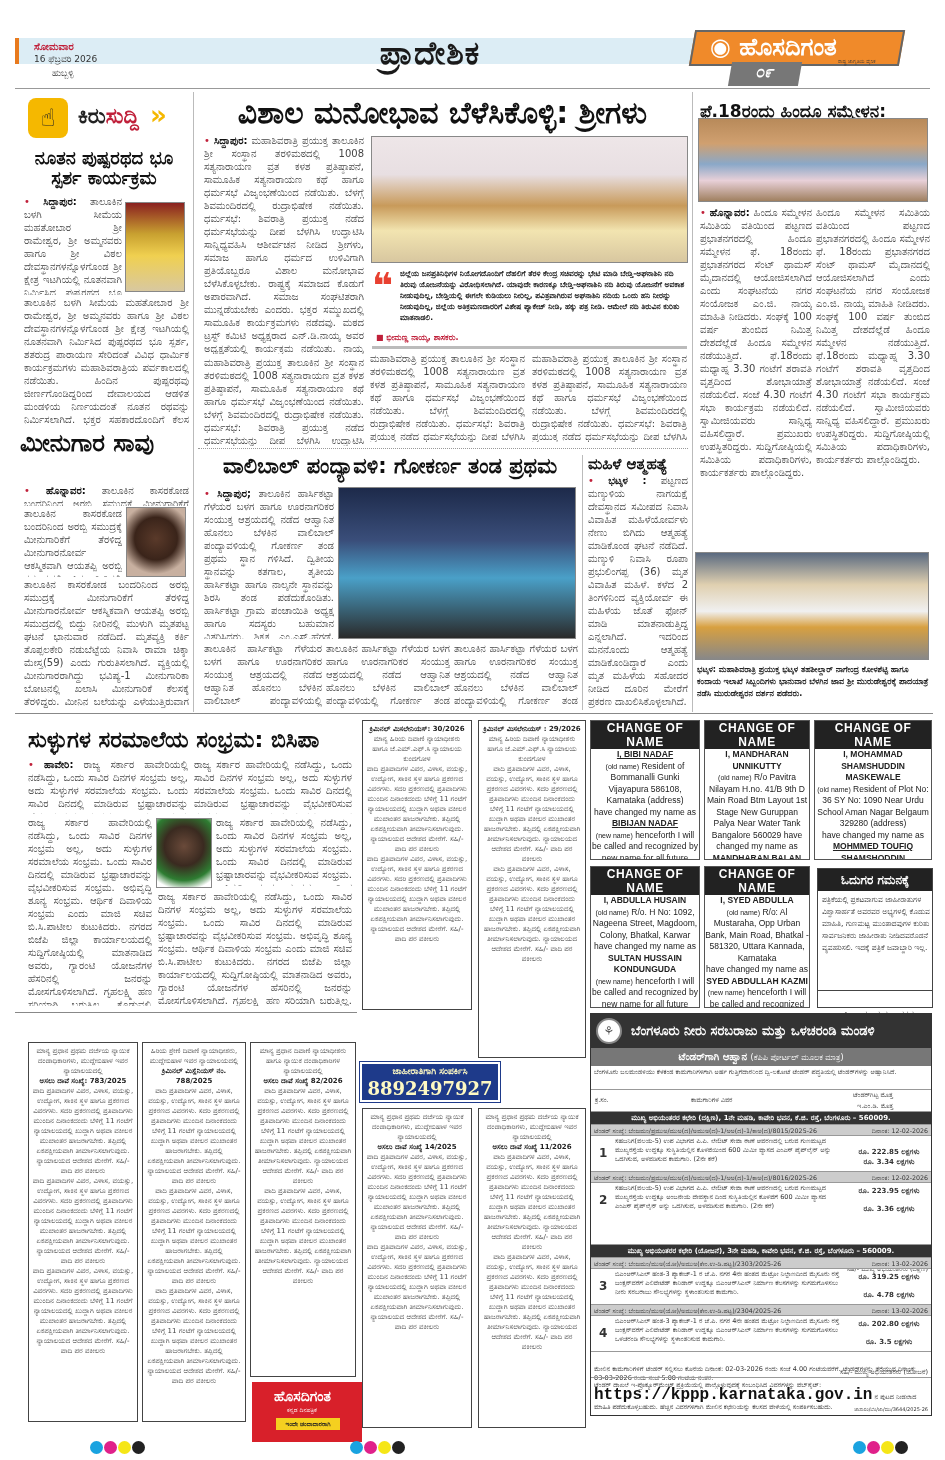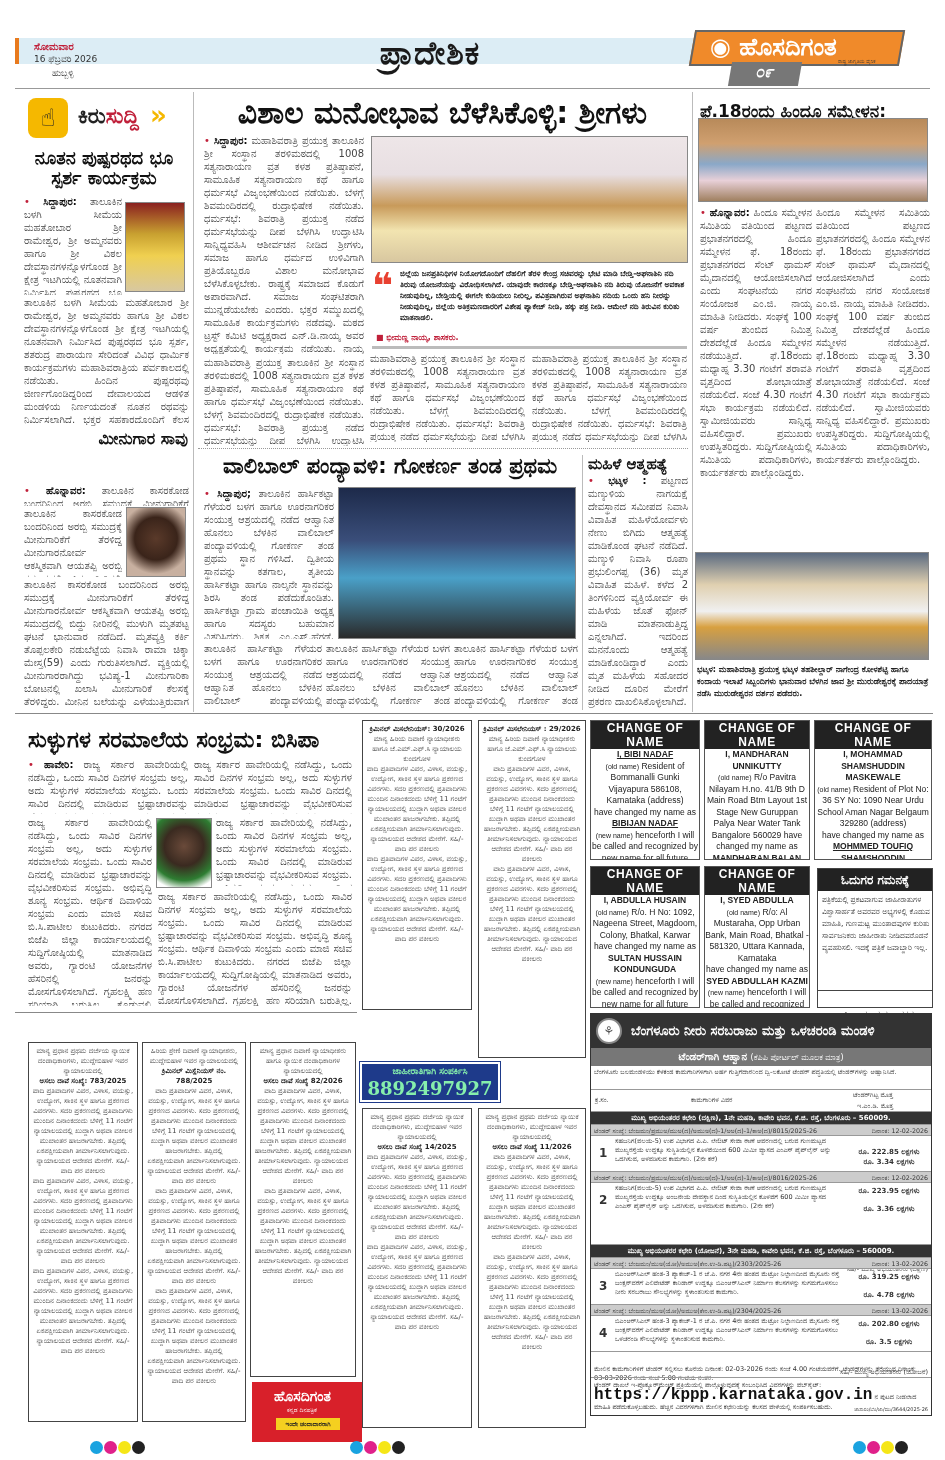--- a/index.html
+++ b/index.html
@@ -51,21 +51,21 @@
 .t-head{left:591px;top:1014px;width:340px;height:34px;background:#333;color:#fff;font-size:13px;font-weight:bold;line-height:34px;padding-left:40px}
 .t-emblem{left:596px;top:1018px;width:26px;height:26px;border-radius:50%;background:#fff;border:2px solid #888;text-align:center;font-size:12px;line-height:22px;color:#555}
 .t-sub{left:591px;top:1048px;width:340px;height:18px;background:#777;color:#fff;font-size:10px;font-weight:bold;text-align:center;line-height:18px}
 .t-intro{left:594px;top:1068px;width:334px;font-size:6.5px;line-height:9px;color:#333}
 .t-row{position:absolute;left:591px;width:340px;font-size:6.5px;color:#333;border-top:1px solid #999}
 .t-dark{background:#333;color:#fff;font-weight:bold;text-align:center;font-size:7px}
 .t-gray{background:#ccc;color:#333;font-size:6.3px}
 .t-cell{position:absolute;font-size:6.5px;line-height:9px;color:#333}
 .t-num{position:absolute;font-size:12px;font-weight:bold;color:#333}
 .t-amt{position:absolute;font-size:7px;color:#333;text-align:center;font-weight:bold}
-.phone-ad{left:360px;top:1062px;width:140px;height:40px;background:#1e3a8a;border:2px solid #fff;outline:1px solid #1e3a8a;text-align:center;color:#86efac}
+.phone-ad{left:360px;top:1062px;width:140px;height:40px;background:#1e3a8a;border:2px solid #fff;outline:1px solid #1e3a8a;text-align:center;color:#fef9c3}
 .phone-ad .l1{font-size:9px;font-weight:bold;line-height:14px}
 .phone-ad .l2{font-size:18px;font-weight:900;font-family:"DejaVu Serif",serif;line-height:22px}
 .paper-ad{left:252px;top:1382px;width:110px;height:60px;background:#d8202a}
 .paper-ad .pa-t{position:absolute;left:22px;top:6px;font-size:14px;font-weight:900;color:#fff}
 .paper-ad .pa-s{position:absolute;left:35px;top:24px;font-size:6px;color:#fff}
 .paper-ad .pa-y{position:absolute;left:24px;top:36px;width:64px;height:12px;background:#f5d020;font-size:6px;text-align:center;line-height:12px;color:#222;font-weight:bold}
 .reg{position:absolute;width:13px;height:13px;border-radius:50%}
 .dotted{position:absolute;border-top:1px dotted #999}
 </style>
 </head>
@@ -87,21 +87,21 @@
 
 <div class="abs kiru-badge">☝</div>
 <div class="abs kiru-text"><span>ಕಿರು</span><span class="red">ಸುದ್ದಿ</span></div>
 <div class="abs kiru-chev">»</div>
 
 <h2 class="hl" style="left:20px;top:148px;width:168px;font-size:18px;text-align:center">ನೂತನ ಪುಷ್ಪರಥದ ಭೂ ಸ್ಪರ್ಶ ಕಾರ್ಯಕ್ರಮ</h2>
 <div class="photo shrine" style="left:125px;top:202px;width:60px;height:90px"></div>
 <div class="body-text" style="left:24px;top:195px;width:98px;height:100px"><span class="dl">• </span><b>ಸಿದ್ದಾಪುರ:</b> <span>ತಾಲೂಕಿನ ಬಳಗಿ ಸೀಮೆಯ ಮಹತೋಬಾರ ಶ್ರೀ ರಾಮೇಶ್ವರ, ಶ್ರೀ ಅಮ್ಮನವರು ಹಾಗೂ ಶ್ರೀ ವಿಠಲ ದೇವಸ್ಥಾನಗಳನ್ನೊಳಗೊಂಡ ಶ್ರೀ ಕ್ಷೇತ್ರ ಇಟಗಿಯಲ್ಲಿ ನೂತನವಾಗಿ ನಿರ್ಮಿಸಿದ ಪುಷ್ಪರಥದ ಭೂ ಸ್ಪರ್ಶ, ಶತರುದ್ರ ಪಾರಾಯಣ ಸೇರಿದಂತೆ ವಿವಿಧ ಧಾರ್ಮಿಕ ಕಾರ್ಯಕ್ರಮಗಳು ಮಹಾಶಿವರಾತ್ರಿಯ ಪರ್ವಕಾಲದಲ್ಲಿ ನಡೆಯಿತು. ಹಿಂದಿನ ಪುಷ್ಪರಥವು ಜೀರ್ಣಗೊಂಡಿದ್ದರಿಂದ ದೇವಾಲಯದ ಆಡಳಿತ ಮಂಡಳಿಯ ನಿರ್ಣಯದಂತೆ ನೂತನ ರಥವನ್ನು ನಿರ್ಮಿಸಲಾಗಿದೆ. ಭಕ್ತರ ಸಹಕಾರದೊಂದಿಗೆ ಕೆಲಸ ಪೂರ್ಣಗೊಂಡಿದ್ದು ಶ್ರೀದೇವರ ಅನುಗ್ರಹಕ್ಕೆ ಪಾತ್ರರಾದರು. ಇದೇ ಫೆ.26 ಹಾಗೂ 27ರಂದು ಶ್ರೀ ಕ್ಷೇತ್ರದಲ್ಲಿ ಪುಷ್ಪರಥೋತ್ಸವ, ಮಹಾರಥೋತ್ಸವ ಹಾಗೂ ಅನ್ನಸಂತರ್ಪಣೆ ನಡೆಯಲಿದೆ.</span></div>
 <div class="body-text" style="left:24px;top:296px;width:165px;height:132px"><span>ತಾಲೂಕಿನ ಬಳಗಿ ಸೀಮೆಯ ಮಹತೋಬಾರ ಶ್ರೀ ರಾಮೇಶ್ವರ, ಶ್ರೀ ಅಮ್ಮನವರು ಹಾಗೂ ಶ್ರೀ ವಿಠಲ ದೇವಸ್ಥಾನಗಳನ್ನೊಳಗೊಂಡ ಶ್ರೀ ಕ್ಷೇತ್ರ ಇಟಗಿಯಲ್ಲಿ ನೂತನವಾಗಿ ನಿರ್ಮಿಸಿದ ಪುಷ್ಪರಥದ ಭೂ ಸ್ಪರ್ಶ, ಶತರುದ್ರ ಪಾರಾಯಣ ಸೇರಿದಂತೆ ವಿವಿಧ ಧಾರ್ಮಿಕ ಕಾರ್ಯಕ್ರಮಗಳು ಮಹಾಶಿವರಾತ್ರಿಯ ಪರ್ವಕಾಲದಲ್ಲಿ ನಡೆಯಿತು. ಹಿಂದಿನ ಪುಷ್ಪರಥವು ಜೀರ್ಣಗೊಂಡಿದ್ದರಿಂದ ದೇವಾಲಯದ ಆಡಳಿತ ಮಂಡಳಿಯ ನಿರ್ಣಯದಂತೆ ನೂತನ ರಥವನ್ನು ನಿರ್ಮಿಸಲಾಗಿದೆ. ಭಕ್ತರ ಸಹಕಾರದೊಂದಿಗೆ ಕೆಲಸ ಪೂರ್ಣಗೊಂಡಿದ್ದು ಶ್ರೀದೇವರ ಅನುಗ್ರಹಕ್ಕೆ ಪಾತ್ರರಾದರು. ಇದೇ ಫೆ.26 ಹಾಗೂ 27ರಂದು ಶ್ರೀ ಕ್ಷೇತ್ರದಲ್ಲಿ ಪುಷ್ಪರಥೋತ್ಸವ, ಮಹಾರಥೋತ್ಸವ ಹಾಗೂ ಅನ್ನಸಂತರ್ಪಣೆ ನಡೆಯಲಿದೆ.</span></div>
 
-<h2 class="hl" style="left:20px;top:430px;width:168px;font-size:16px;text-align:right">ಮೀನುಗಾರ ಸಾವು</h2>
+<h2 class="hl" style="left:20px;top:430px;width:168px;font-size:24px;text-align:left">ಮೀನುಗಾರ ಸಾವು</h2>
 <div class="photo man" style="left:126px;top:507px;width:60px;height:70px"></div>
 <div class="body-text" style="left:24px;top:484px;width:165px;height:22px"><span class="dl">• </span><b>ಹೊನ್ನಾವರ:</b> <span>ತಾಲೂಕಿನ ಕಾಸರಕೋಡ ಬಂದರಿನಿಂದ ಅರಬ್ಬಿ ಸಮುದ್ರಕ್ಕೆ ಮೀನುಗಾರಿಕೆಗೆ ತೆರಳಿದ್ದ ಮೀನುಗಾರನೋರ್ವ ಆಕಸ್ಮಿಕವಾಗಿ ಆಯತಪ್ಪಿ ಅರಬ್ಬಿ ಸಮುದ್ರದಲ್ಲಿ ಬಿದ್ದು ನೀರಿನಲ್ಲಿ ಮುಳುಗಿ ಮೃತಪಟ್ಟ ಘಟನೆ ಭಾನುವಾರ ನಡೆದಿದೆ. ಮೃತವ್ಯಕ್ತಿ ಕರ್ಕಿ ತೊಪ್ಪಲಕೇರಿ ನಡುಬೆಟ್ಟೆಯ ನಿವಾಸಿ ರಾಮಾ ಚಿಕ್ಕಾ ಮೇಸ್ತ(59) ಎಂದು ಗುರುತಿಸಲಾಗಿದೆ. ವ್ಯಕ್ತಿಯಲ್ಲಿ ಮೀನುಗಾರರಾಗಿದ್ದು ಭವಿಷ್ಯ-1 ಮೀನುಗಾರಿಕಾ ಬೋಟನಲ್ಲಿ ಖಲಾಸಿ ಮೀನುಗಾರಿಕೆ ಕೆಲಸಕ್ಕೆ ತೆರಳಿದ್ದರು. ಮೀನಿನ ಬಲೆಯನ್ನು ಎಳೆಯುತ್ತಿರುವಾಗ ಕಾಲು ಜಾರಿ ಆಕಸ್ಮಿಕವಾಗಿ ಆಯತಪ್ಪಿ ಅರಬ್ಬಿ ಸಮುದ್ರದಲ್ಲಿ ಬಿದ್ದಿದ್ದಾರೆ ಎನ್ನಲಾಗಿದೆ. ಭಾನುವಾರ ಮೃತದೇಹ ಪತ್ತೆಯಾಗಿದೆ. ಈ ಬಗ್ಗೆ ಮುಂದಿನ ಕಾನೂನು ಕ್ರಮ ಕೈಗೊಳ್ಳುವಂತೆ ಮೃತರ ಪುತ್ರ ಉದಯ ರಾಮಾ ಮೇಸ್ತ ಪೊಲೀಸ್ ಠಾಣೆಗೆ ನೀಡಿದ ದೂರಿನಲ್ಲಿ ತಿಳಿಸಿದ್ದಾರೆ. ಪ್ರಕರಣ ದಾಖಲಿಸಿಕೊಂಡ ಪೊಲೀಸರು ತನಿಖೆ ಕೈಗೊಂಡಿದ್ದಾರೆ.</span></div>
 <div class="body-text" style="left:24px;top:507px;width:98px;height:70px"><span>ತಾಲೂಕಿನ ಕಾಸರಕೋಡ ಬಂದರಿನಿಂದ ಅರಬ್ಬಿ ಸಮುದ್ರಕ್ಕೆ ಮೀನುಗಾರಿಕೆಗೆ ತೆರಳಿದ್ದ ಮೀನುಗಾರನೋರ್ವ ಆಕಸ್ಮಿಕವಾಗಿ ಆಯತಪ್ಪಿ ಅರಬ್ಬಿ ಸಮುದ್ರದಲ್ಲಿ ಬಿದ್ದು ನೀರಿನಲ್ಲಿ ಮುಳುಗಿ ಮೃತಪಟ್ಟ ಘಟನೆ ಭಾನುವಾರ ನಡೆದಿದೆ. ಮೃತವ್ಯಕ್ತಿ ಕರ್ಕಿ ತೊಪ್ಪಲಕೇರಿ ನಡುಬೆಟ್ಟೆಯ ನಿವಾಸಿ ರಾಮಾ ಚಿಕ್ಕಾ ಮೇಸ್ತ(59) ಎಂದು ಗುರುತಿಸಲಾಗಿದೆ. ವ್ಯಕ್ತಿಯಲ್ಲಿ ಮೀನುಗಾರರಾಗಿದ್ದು ಭವಿಷ್ಯ-1 ಮೀನುಗಾರಿಕಾ ಬೋಟನಲ್ಲಿ ಖಲಾಸಿ ಮೀನುಗಾರಿಕೆ ಕೆಲಸಕ್ಕೆ ತೆರಳಿದ್ದರು. ಮೀನಿನ ಬಲೆಯನ್ನು ಎಳೆಯುತ್ತಿರುವಾಗ ಕಾಲು ಜಾರಿ ಆಕಸ್ಮಿಕವಾಗಿ ಆಯತಪ್ಪಿ ಅರಬ್ಬಿ ಸಮುದ್ರದಲ್ಲಿ ಬಿದ್ದಿದ್ದಾರೆ ಎನ್ನಲಾಗಿದೆ. ಭಾನುವಾರ ಮೃತದೇಹ ಪತ್ತೆಯಾಗಿದೆ. ಈ ಬಗ್ಗೆ ಮುಂದಿನ ಕಾನೂನು ಕ್ರಮ ಕೈಗೊಳ್ಳುವಂತೆ ಮೃತರ ಪುತ್ರ ಉದಯ ರಾಮಾ ಮೇಸ್ತ ಪೊಲೀಸ್ ಠಾಣೆಗೆ ನೀಡಿದ ದೂರಿನಲ್ಲಿ ತಿಳಿಸಿದ್ದಾರೆ. ಪ್ರಕರಣ ದಾಖಲಿಸಿಕೊಂಡ ಪೊಲೀಸರು ತನಿಖೆ ಕೈಗೊಂಡಿದ್ದಾರೆ.</span></div>
 <div class="body-text" style="left:24px;top:578px;width:165px;height:130px"><span>ತಾಲೂಕಿನ ಕಾಸರಕೋಡ ಬಂದರಿನಿಂದ ಅರಬ್ಬಿ ಸಮುದ್ರಕ್ಕೆ ಮೀನುಗಾರಿಕೆಗೆ ತೆರಳಿದ್ದ ಮೀನುಗಾರನೋರ್ವ ಆಕಸ್ಮಿಕವಾಗಿ ಆಯತಪ್ಪಿ ಅರಬ್ಬಿ ಸಮುದ್ರದಲ್ಲಿ ಬಿದ್ದು ನೀರಿನಲ್ಲಿ ಮುಳುಗಿ ಮೃತಪಟ್ಟ ಘಟನೆ ಭಾನುವಾರ ನಡೆದಿದೆ. ಮೃತವ್ಯಕ್ತಿ ಕರ್ಕಿ ತೊಪ್ಪಲಕೇರಿ ನಡುಬೆಟ್ಟೆಯ ನಿವಾಸಿ ರಾಮಾ ಚಿಕ್ಕಾ ಮೇಸ್ತ(59) ಎಂದು ಗುರುತಿಸಲಾಗಿದೆ. ವ್ಯಕ್ತಿಯಲ್ಲಿ ಮೀನುಗಾರರಾಗಿದ್ದು ಭವಿಷ್ಯ-1 ಮೀನುಗಾರಿಕಾ ಬೋಟನಲ್ಲಿ ಖಲಾಸಿ ಮೀನುಗಾರಿಕೆ ಕೆಲಸಕ್ಕೆ ತೆರಳಿದ್ದರು. ಮೀನಿನ ಬಲೆಯನ್ನು ಎಳೆಯುತ್ತಿರುವಾಗ ಕಾಲು ಜಾರಿ ಆಕಸ್ಮಿಕವಾಗಿ ಆಯತಪ್ಪಿ ಅರಬ್ಬಿ ಸಮುದ್ರದಲ್ಲಿ ಬಿದ್ದಿದ್ದಾರೆ ಎನ್ನಲಾಗಿದೆ. ಭಾನುವಾರ ಮೃತದೇಹ ಪತ್ತೆಯಾಗಿದೆ. ಈ ಬಗ್ಗೆ ಮುಂದಿನ ಕಾನೂನು ಕ್ರಮ ಕೈಗೊಳ್ಳುವಂತೆ ಮೃತರ ಪುತ್ರ ಉದಯ ರಾಮಾ ಮೇಸ್ತ ಪೊಲೀಸ್ ಠಾಣೆಗೆ ನೀಡಿದ ದೂರಿನಲ್ಲಿ ತಿಳಿಸಿದ್ದಾರೆ. ಪ್ರಕರಣ ದಾಖಲಿಸಿಕೊಂಡ ಪೊಲೀಸರು ತನಿಖೆ ಕೈಗೊಂಡಿದ್ದಾರೆ.</span></div>
 
 <h2 class="hl" style="left:200px;top:96px;width:485px;font-size:30px;text-align:center">ವಿಶಾಲ ಮನೋಭಾವ ಬೆಳೆಸಿಕೊಳ್ಳಿ: ಶ್ರೀಗಳು</h2>
 <div class="body-text" style="left:204px;top:134px;width:160px;height:220px"><span class="dl">• </span><b>ಸಿದ್ದಾಪುರ:</b> <span>ಮಹಾಶಿವರಾತ್ರಿ ಪ್ರಯುಕ್ತ ತಾಲೂಕಿನ ಶ್ರೀ ಸಂಸ್ಥಾನ ತರಳಿಮಠದಲ್ಲಿ 1008 ಸತ್ಯನಾರಾಯಣ ವ್ರತ ಕಳಶ ಪ್ರತಿಷ್ಠಾಪನೆ, ಸಾಮೂಹಿಕ ಸತ್ಯನಾರಾಯಣ ಕಥೆ ಹಾಗೂ ಧರ್ಮಸಭೆ ವಿಜೃಂಭಣೆಯಿಂದ ನಡೆಯಿತು. ಬೆಳಗ್ಗೆ ಶಿವಮಂದಿರದಲ್ಲಿ ರುದ್ರಾಭಿಷೇಕ ನಡೆಯಿತು. ಧರ್ಮಸಭೆ: ಶಿವರಾತ್ರಿ ಪ್ರಯುಕ್ತ ನಡೆದ ಧರ್ಮಸಭೆಯನ್ನು ದೀಪ ಬೆಳಗಿಸಿ ಉದ್ಘಾಟಿಸಿ ಸಾನ್ನಿಧ್ಯವಹಿಸಿ ಆಶೀರ್ವಚನ ನೀಡಿದ ಶ್ರೀಗಳು, ಸಮಾಜ ಹಾಗೂ ಧರ್ಮದ ಉಳಿವಿಗಾಗಿ ಪ್ರತಿಯೊಬ್ಬರೂ ವಿಶಾಲ ಮನೋಭಾವ ಬೆಳೆಸಿಕೊಳ್ಳಬೇಕು. ರಾಷ್ಟ್ರಕ್ಕೆ ಸಮಾಜದ ಕೊಡುಗೆ ಅಪಾರವಾಗಿದೆ. ಸಮಾಜ ಸಂಘಟಿತರಾಗಿ ಮುನ್ನಡೆಯಬೇಕು ಎಂದರು. ಭಕ್ತರ ಸಮ್ಮುಖದಲ್ಲಿ ಸಾಮೂಹಿಕ ಕಾರ್ಯಕ್ರಮಗಳು ನಡೆದವು. ಮಠದ ಟ್ರಸ್ಟ್ ಕಮಿಟಿ ಅಧ್ಯಕ್ಷರಾದ ಎನ್.ಡಿ.ನಾಯ್ಕ ಅವರ ಅಧ್ಯಕ್ಷತೆಯಲ್ಲಿ ಕಾರ್ಯಕ್ರಮ ನಡೆಯಿತು. ನಾಯ್ಕ ಹಸ್ತಗುಳೆ, ಸಿ.ಎಸ್.ನಾಯ್ಕ, ಸಿ.ಆರ್.ನಾಯ್ಕ ಉಪಸ್ಥಿತರಿದ್ದರು. ಶ್ರೀ ಸಂಸ್ಥಾನ ತರಳಿಮಠ ಟ್ರಸ್ಟ್ ಕಾರ್ಯದರ್ಶಿ ಎನ್.ಎಸ್.ನಾಯ್ಕ ಸ್ವಾಗತಿಸಿದರು. ಸುರೇಶ ನಾಯ್ಕ ವಂದಿಸಿದರು.</span></div>
 <div class="photo stage" style="left:371px;top:136px;width:317px;height:127px"></div>
 <div class="abs quote-mark">❝</div>
 <div class="abs quote-text">ಜಿಲ್ಲೆಯ ಜನಪ್ರತಿನಿಧಿಗಳ ನಿಯೋಗದೊಂದಿಗೆ ದೆಹಲಿಗೆ ತೆರಳಿ ಕೇಂದ್ರ ಸಚಿವರನ್ನು ಭೇಟಿ ಮಾಡಿ ಬೇಡ್ತಿ-ಅಘನಾಶಿನಿ ನದಿ ತಿರುವು ಯೋಜನೆಯನ್ನು ವಿರೋಧಿಸಲಾಗಿದೆ. ಯಾವುದೇ ಕಾರಣಕ್ಕೂ ಬೇಡ್ತಿ-ಅಘನಾಶಿನಿ ನದಿ ತಿರುವು ಯೋಜನೆಗೆ ಅವಕಾಶ ನೀಡುವುದಿಲ್ಲ, ಬೇಡ್ತಿಯಲ್ಲಿ ಈಗಲೇ ಕುಡಿಯಲು ನೀರಿಲ್ಲ, ಪವಿತ್ರವಾಗಿರುವ ಅಘನಾಶಿನಿ ನದಿಯ ಒಂದು ಹನಿ ನೀರನ್ನು ನೀಡುವುದಿಲ್ಲ, ಜಿಲ್ಲೆಯ ಅತಿಕ್ರಮಣದಾರರಿಗೆ ವಿಶೇಷ ಪ್ಯಾಕೇಜ್ ನೀಡಿ, ಹಕ್ಕು ಪತ್ರ ನೀಡಿ. ಆಮೇಲೆ ನದಿ ತಿರುವಿನ ಕುರಿತು ಮಾತನಾಡಲಿ.</div>

